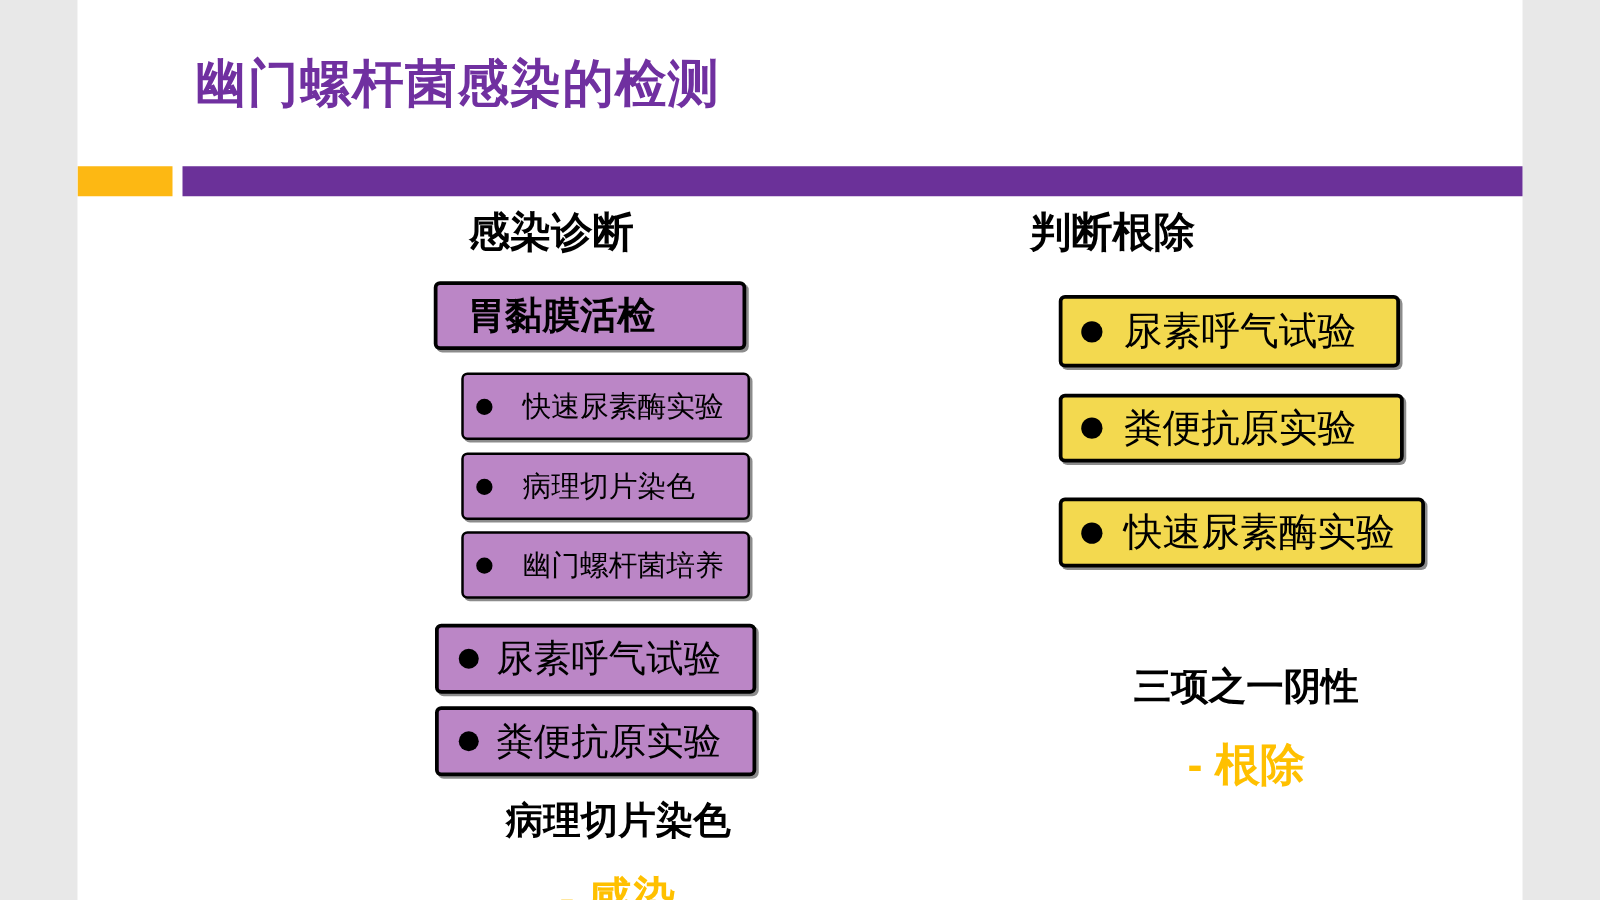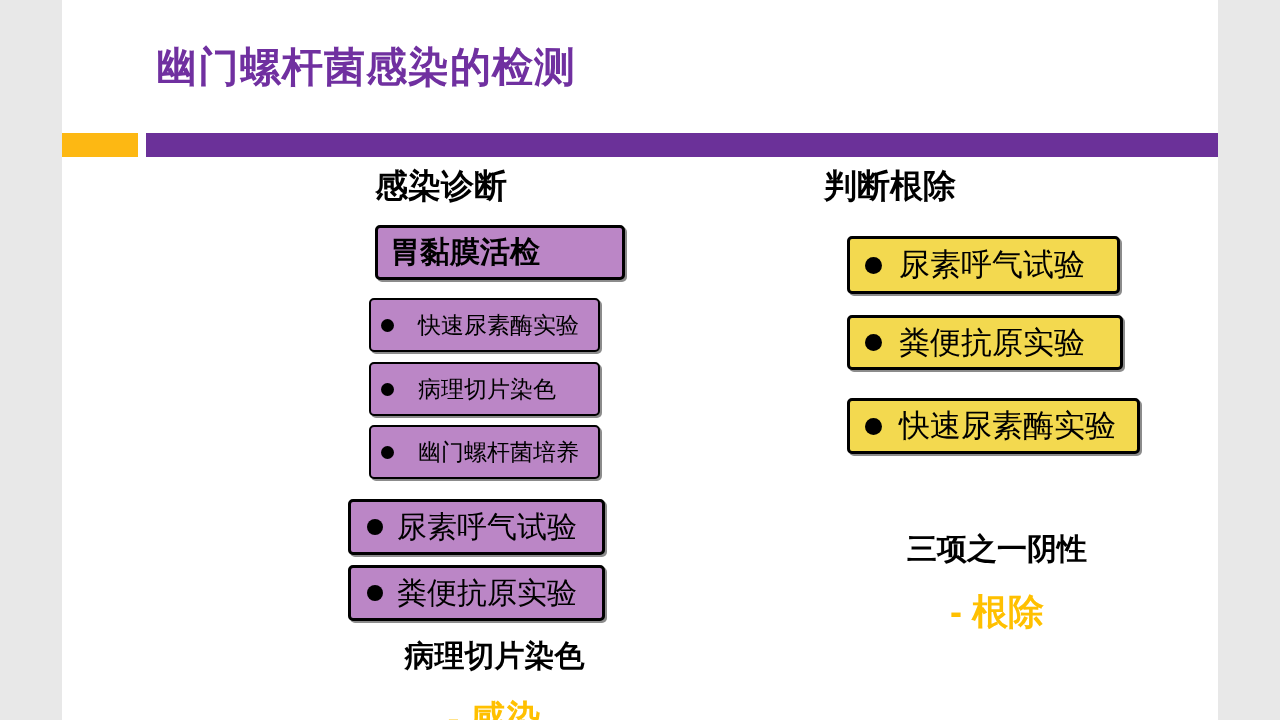--- a/index.html
+++ b/index.html
@@ -39,21 +39,21 @@
     white-space:nowrap;
   }
   .shape.purple{background:var(--box-purple);}
   .shape.yellow{background:var(--box-yellow);}
 
   .bullet{
     display:inline-block;border-radius:50%;background:#000;flex:0 0 auto;
   }
 
   
-  .biopsy{left:285px;top:225px;width:250px;height:55px;font-size:30px;font-weight:bold;padding-left:12px;margin-left:28px;}
+  .biopsy{left:285px;top:225px;width:250px;height:55px;font-size:30px;font-weight:bold;padding-left:24px;}
   .sub{left:307px;width:231px;height:54px;border-width:2px;font-size:23px;padding-left:10px;}
   .sub .bullet{width:13px;height:13px;margin-right:24px;}
   .sub1{top:298px;}
   .sub2{top:362px;}
   .sub3{top:425px;}
   .main-l{left:286px;width:257px;height:56px;font-size:30px;padding-left:16px;}
   .main-l .bullet{width:16px;height:16px;margin-right:14px;}
   .main-l1{top:499px;}
   .main-l2{top:565px;}
 

